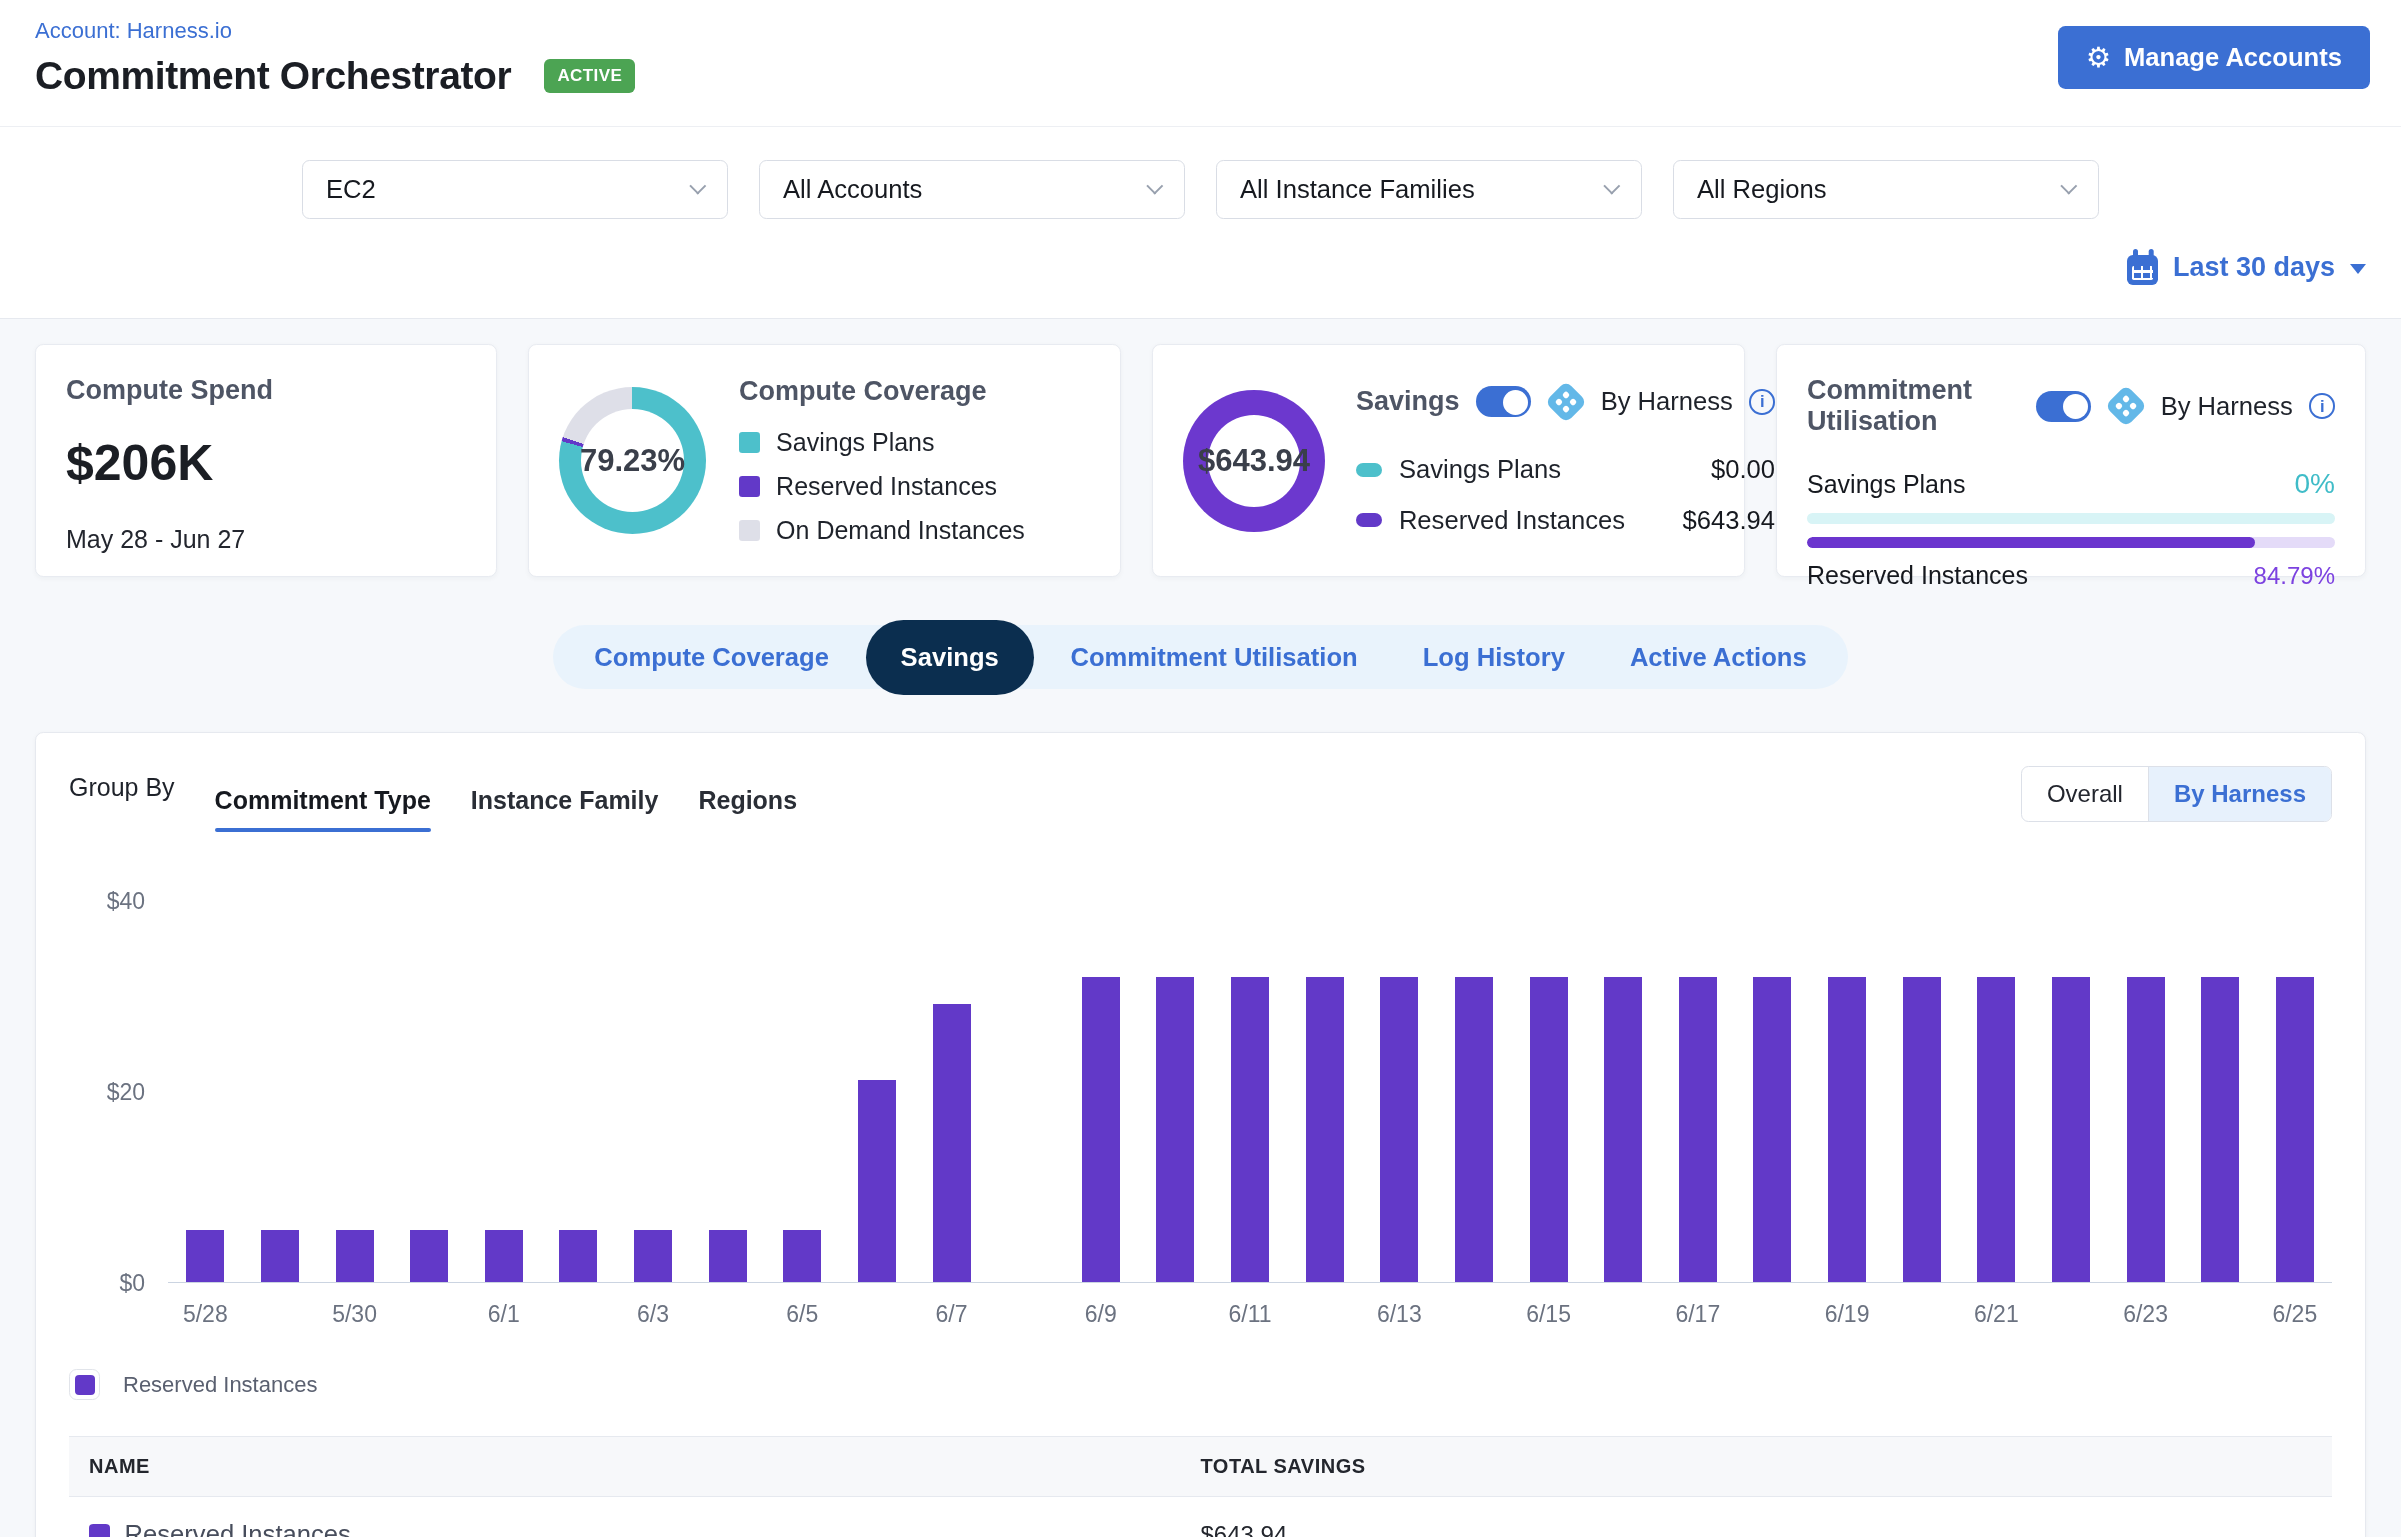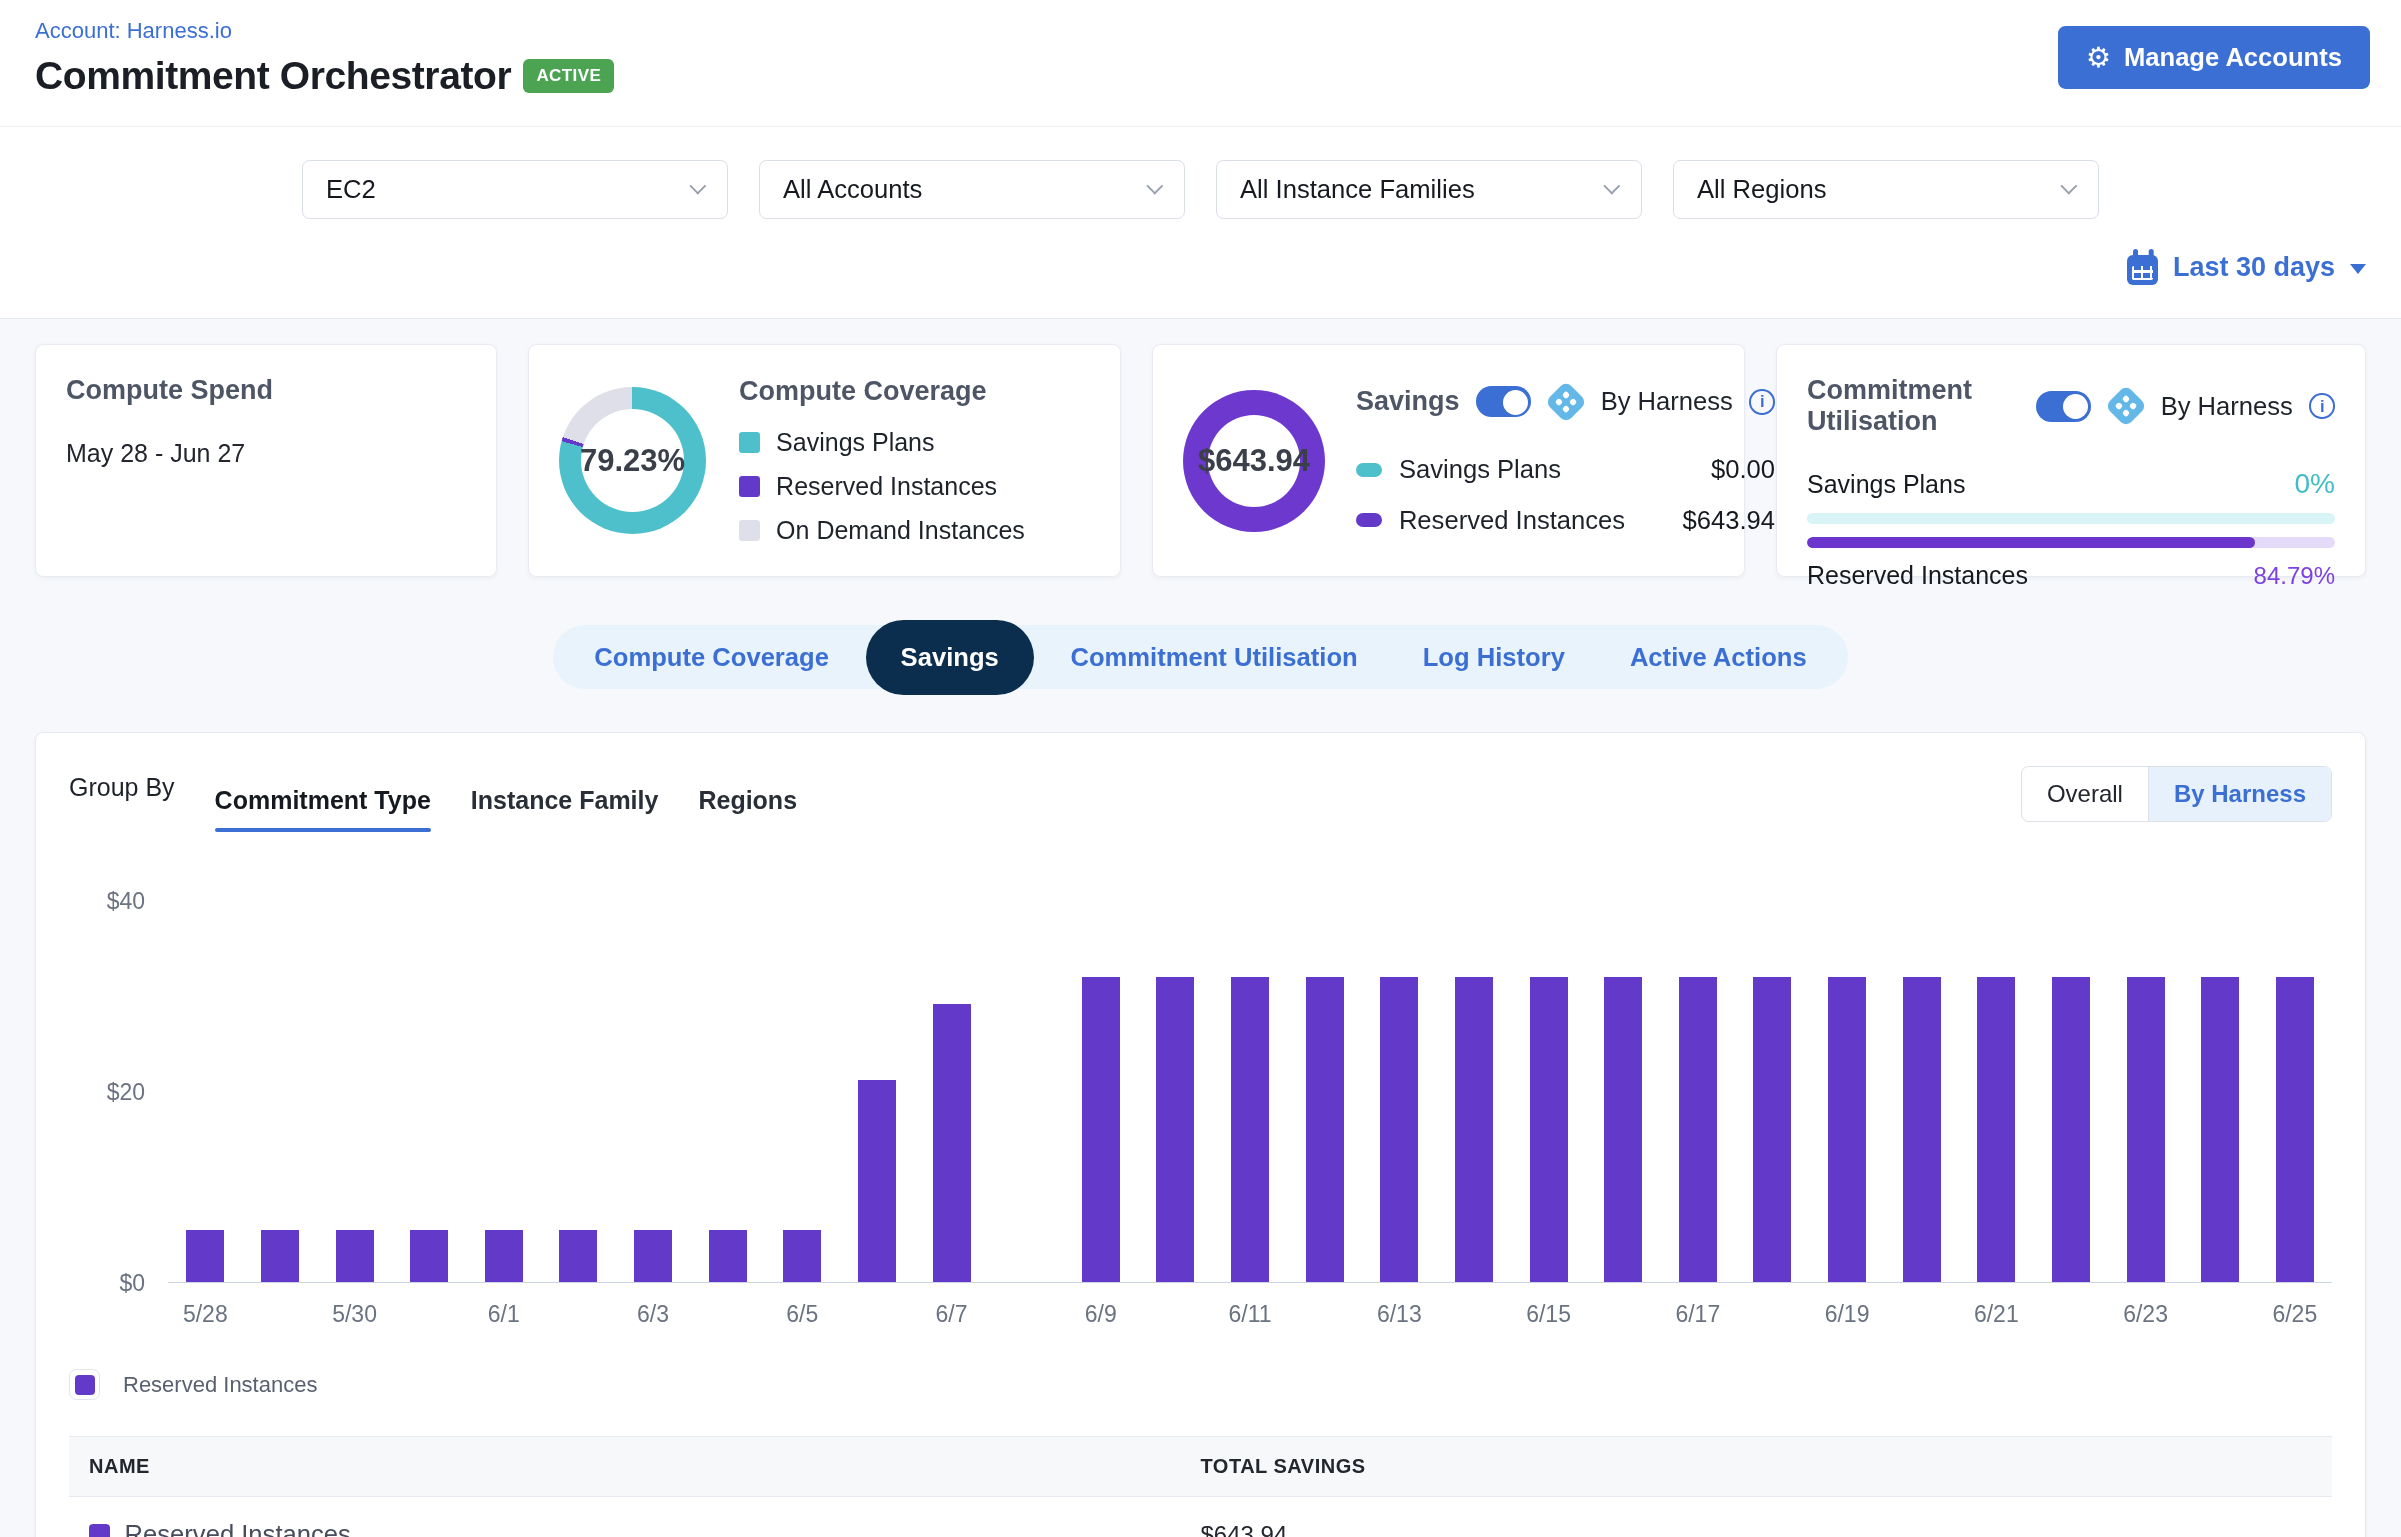--- a/index.html
+++ b/index.html
@@ -6,21 +6,21 @@
   html,body { width: 2401px; height: 1538px; }
   body {
     font-family: "Liberation Sans", "DejaVu Sans", sans-serif;
     background: #F6F8FB;
     color: #22262E;
     overflow: hidden;
   }
   
   .header { background:#fff; padding: 18px 35px 28px; border-bottom: 0.8px solid #EDEFF3; position: relative; }
   .account-link { color:#3B6FD3; font-size: 22px; display:inline-block; margin-bottom: 10px; cursor:pointer; }
-  .title-row { display:flex; align-items:center; gap: 12px; }
+  .title-row { display:flex; align-items:center; gap: 33px; }
   .page-title { font-size: 39px; font-weight: bold; color: #1B1E24; letter-spacing: -0.4px; }
   .status-badge { background:#4CA453; color:#fff; font-size: 17px; font-weight:bold; padding: 6.6px 13.2px; border-radius: 5.8px; letter-spacing: 0.4px; }
   .manage-btn { position:absolute; right: 31px; top: 26.4px; height: 63px; background:#3B6FD3; color:#fff;
     border:none; border-radius: 7.4px; font-size: 25.6px; font-weight:bold; padding: 0 28px;
     display:flex; align-items:center; gap: 13.2px; cursor:pointer; font-family: inherit; }
   .gear-glyph { font-family: "DejaVu Sans", sans-serif; font-size: 28px; font-weight:normal; line-height:1; }
   
   .filter-bar { background:#fff; padding: 33px 35px 33px; display:flex; gap: 31px; align-items:center; border-bottom: 0.8px solid #E6E9EF; flex-direction: column; }
   .select { width: 426px; height: 59px; border: 1.2px solid #D9DDE5; border-radius: 7.4px; background:#fff;
     display:flex; align-items:center; justify-content:space-between; padding: 0 23px; cursor:pointer; }
@@ -151,20 +151,21 @@
     <span class="cal-icon"></span>
     <span class="date-label">Last 30 days</span>
     <span class="caret-down"></span>
   </div>
 </div>
 
 <div class="cards">
 
   <div class="card card-spend">
     <div class="card-title">Compute Spend</div>
+    <div class="spend-amount">$206K</div>
     <div class="spend-period">May 28 - Jun 27</div>
   </div>
 
   <div class="card card-coverage">
     <div class="donut" style="width: 147px; height: 147px; background: conic-gradient(rgb(77, 192, 203) 0deg, rgb(77, 192, 203) 285.228deg, rgb(98, 57, 200) 285.228deg, rgb(98, 57, 200) 288.468deg, rgb(222, 223, 232) 288.468deg, rgb(222, 223, 232) 360deg);">
       <div class="hole" style="inset:22px;"></div>
       <div class="center" style="font-size:31px;">79.23%</div>
     </div>
     <div class="coverage-right">
       <div class="card-title">Compute Coverage</div>

